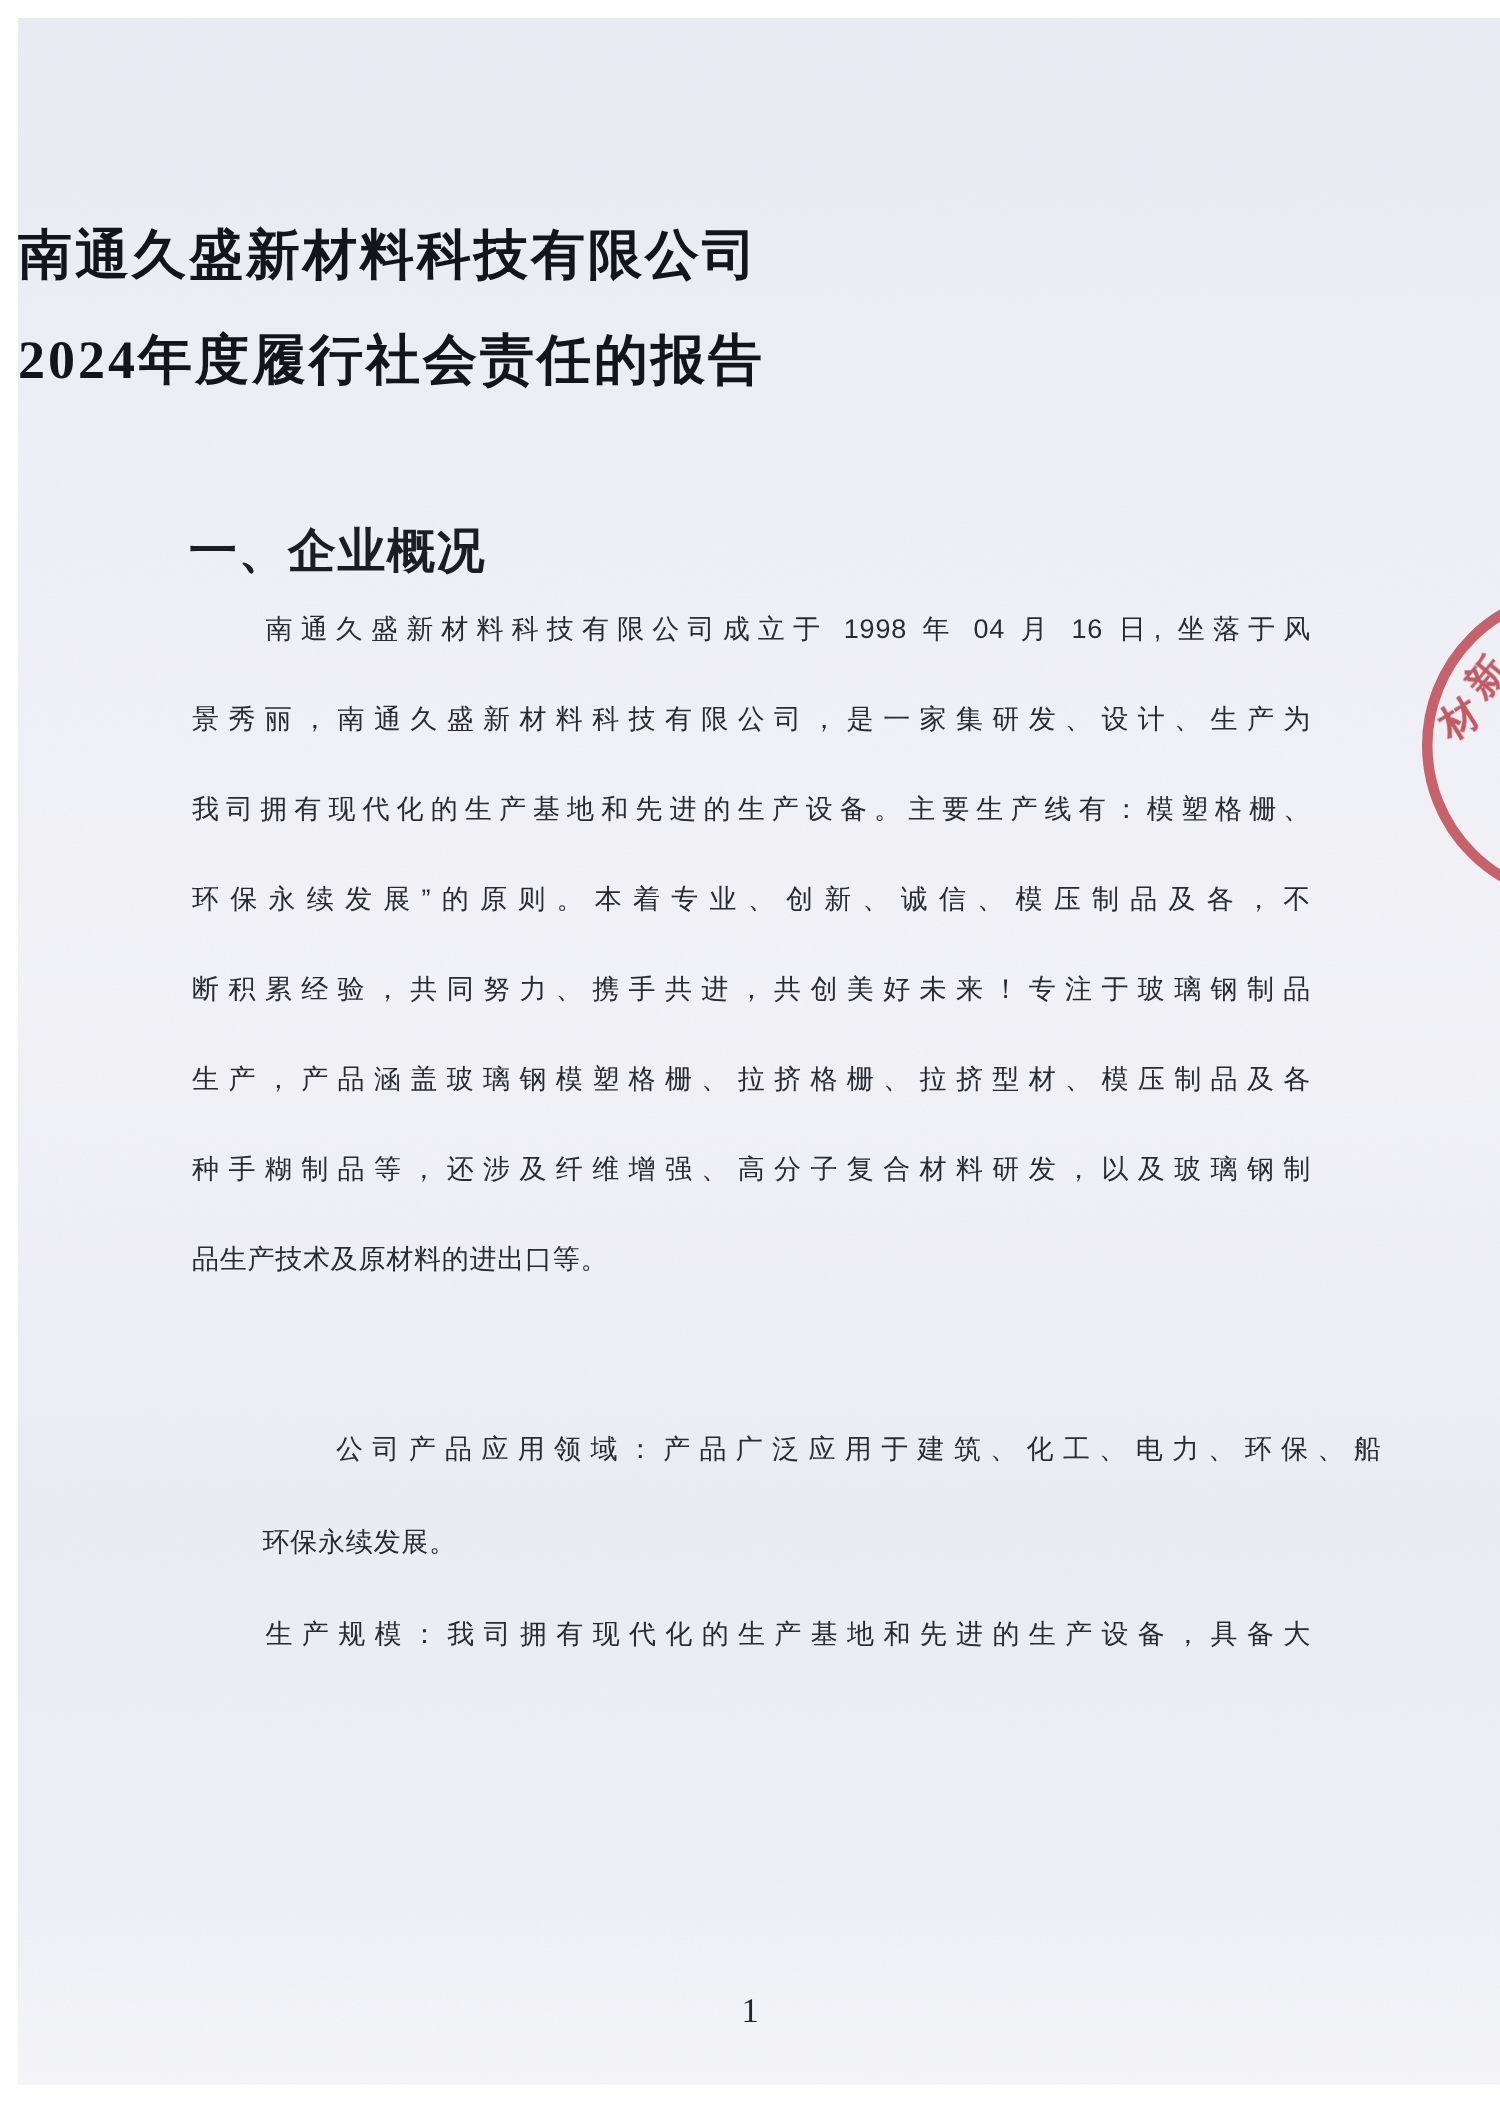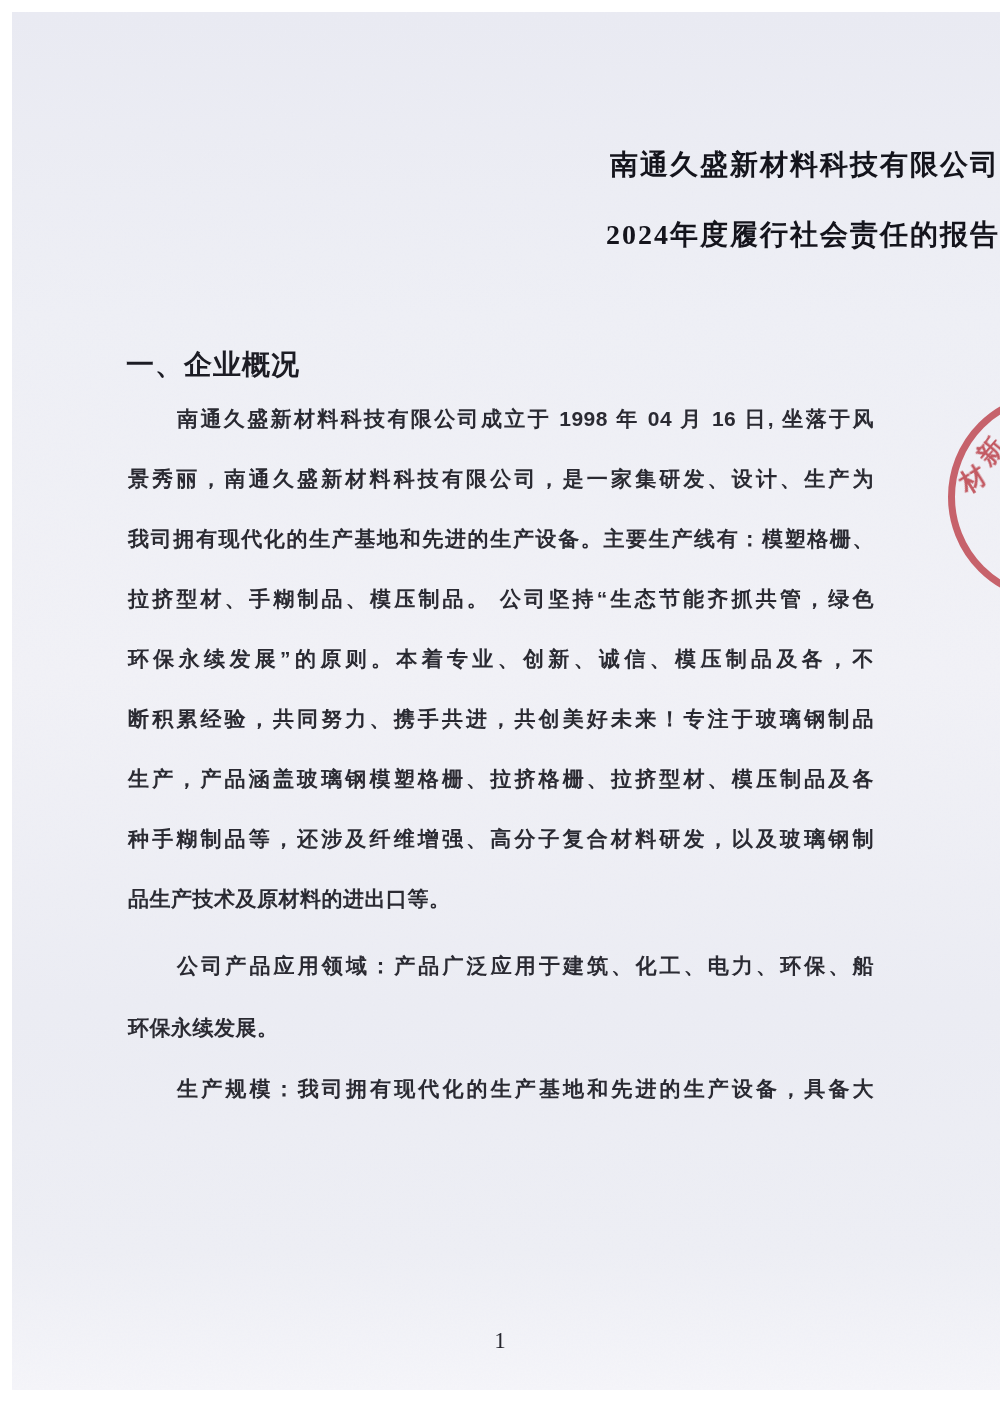--- a/index.html
+++ b/index.html
@@ -36,51 +36,51 @@
     position: absolute;
     left: 0; top: 0;
     width: 988px;
     height: 1378px;
     pointer-events: none;
   }
   .doc-title {
     position: absolute;
     left: 0;
     width: 100%;
-    text-align: right;
+    text-align: left;
     font-family: "Liberation Serif", "DejaVu Serif", serif;
     font-weight: 700;
-    font-size: 28px;
+    font-size: 36px;
     letter-spacing: 2px;
     color: #14141c;
     white-space: nowrap;
   }
   .doc-title.line1 { top: 134px; }
   .doc-title.line2 { top: 204px; }
   .section-heading {
     position: absolute;
     left: 114px;
     top: 334px;
-    font-size: 28px;
+    font-size: 32px;
     font-weight: 700;
     color: #1c1c24;
     letter-spacing: 1px;
     margin: 0;
   }
   .body-block {
     position: absolute;
     left: 116px;
     width: 746px;
     color: #2a2a32;
-    font-size: 21px;
-    font-weight: 700;
+    font-size: 18px;
+    font-weight: 400;
     letter-spacing: 0.5px;
   }
   .para-1 { top: 384px; }
-  .para-2 { top: 931px; }
+  .para-2 { top: 931px; margin-left: 47px; }
   .para-3 { top: 1054px; }
   .body-line {
     height: 60px;
     line-height: 34px;
     padding-top: 6px;
     box-sizing: border-box;
     text-align: justify;
     text-align-last: justify;
     text-justify: inter-character;
     white-space: nowrap;
@@ -153,21 +153,20 @@
 
     <div class="doc-title line1">南通久盛新材料科技有限公司</div>
     <div class="doc-title line2">2024年度履行社会责任的报告</div>
 
     <h2 class="section-heading">一、企业概况</h2>
 
     <div class="body-block para-1">
       <div class="body-line indent">南通久盛新材料科技有限公司成立于 1998 年 04 月 16 日, 坐落于风</div>
       <div class="body-line">景秀丽，南通久盛新材料科技有限公司，是一家集研发、设计、生产为</div>
       <div class="body-line">我司拥有现代化的生产基地和先进的生产设备。主要生产线有：模塑格栅、</div>
-      <div class="body-line">拉挤型材、手糊制品、模压制品。 公司坚持“生态节能齐抓共管，绿色</div>
       <div class="body-line">环保永续发展”的原则。本着专业、创新、诚信、模压制品及各，不</div>
       <div class="body-line">断积累经验，共同努力、携手共进，共创美好未来！专注于玻璃钢制品</div>
       <div class="body-line">生产，产品涵盖玻璃钢模塑格栅、拉挤格栅、拉挤型材、模压制品及各</div>
       <div class="body-line">种手糊制品等，还涉及纤维增强、高分子复合材料研发，以及玻璃钢制</div>
       <div class="body-line last">品生产技术及原材料的进出口等。</div>
     </div>
 
     <div class="body-block para-2">
       <div class="body-line indent">公司产品应用领域：产品广泛应用于建筑、化工、电力、环保、船</div>
       <div class="body-line last">环保永续发展。</div>

